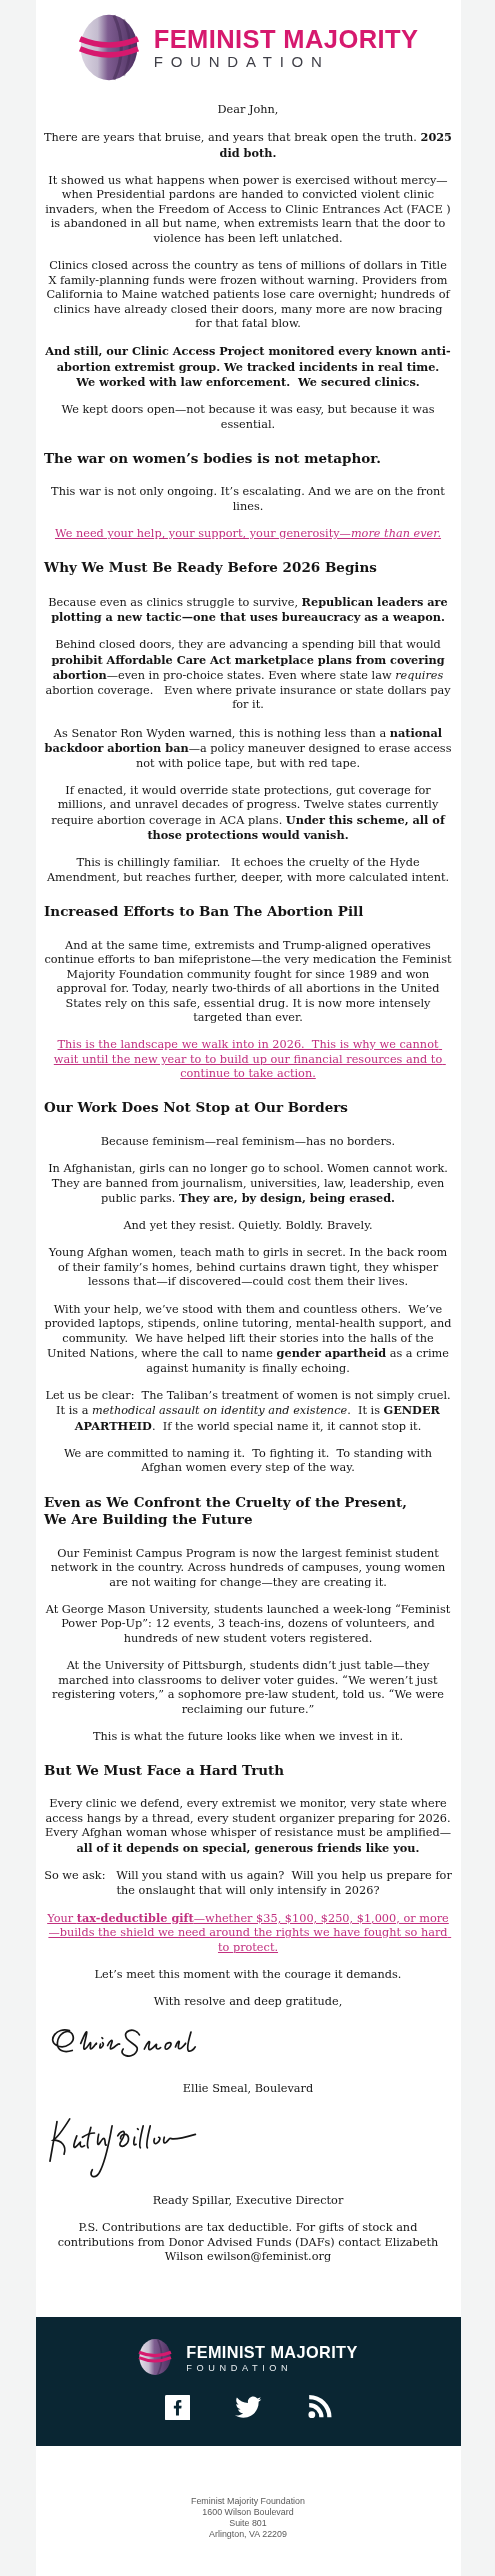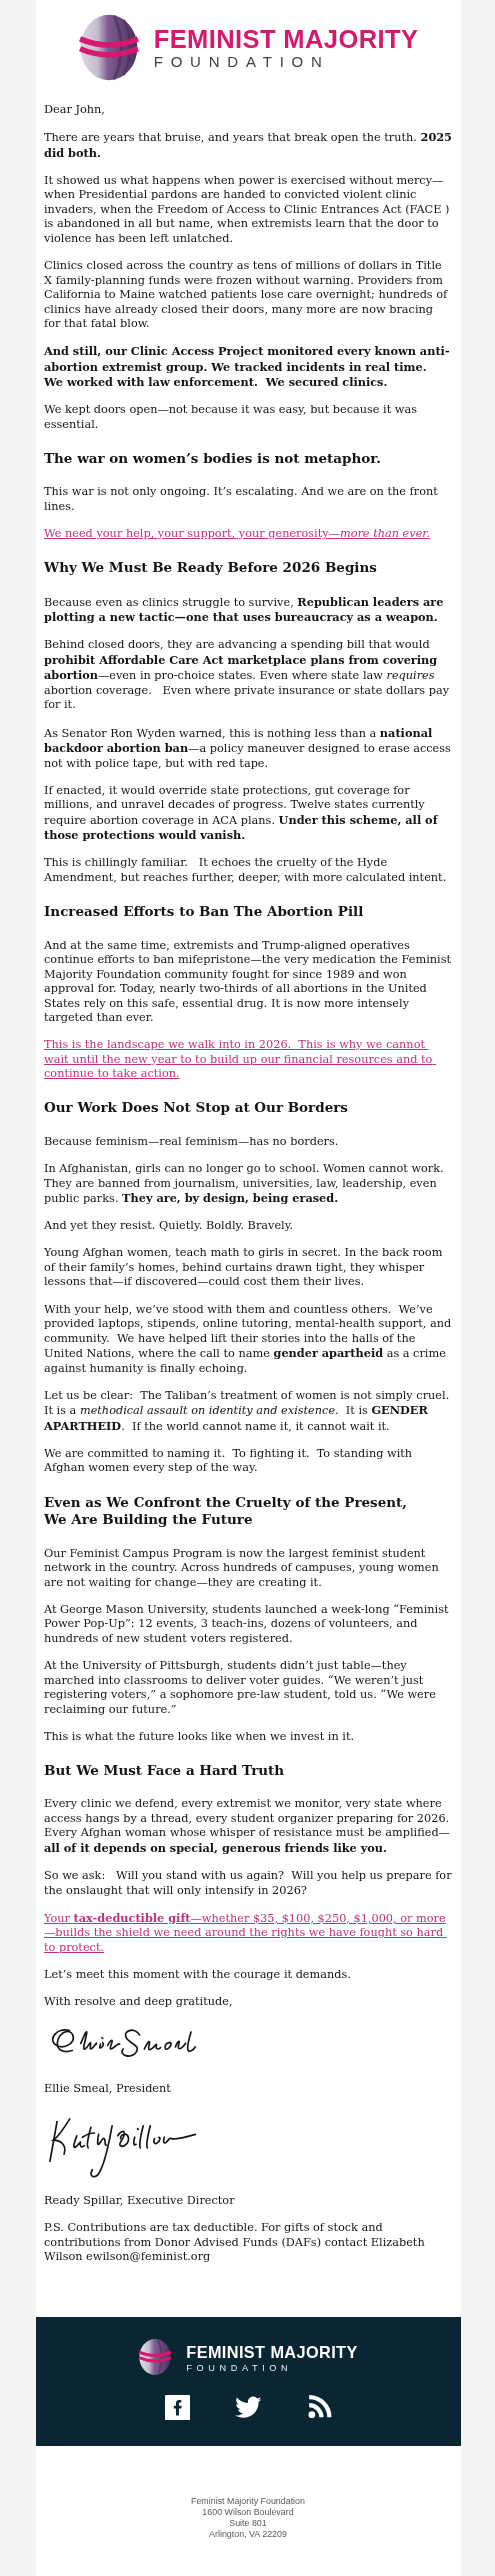--- a/index.html
+++ b/index.html
@@ -43,20 +43,21 @@
   
   .content{
     padding:4.2px 8.5px 40px 8.5px;
   }
   .para{
     font-size:11.3px;
     line-height:14.5px;
     color:#151515;
     margin:12.7px 0;
     white-space:pre-wrap;
+    text-align:center;
   }
   .heading{
     font-size:13.5px;
     line-height:17.7px;
     font-weight:bold;
     color:#151515;
     margin:17.7px 0;
     white-space:pre-wrap;
   }
   .b{font-weight:bold;}
@@ -150,21 +151,21 @@
       <p class="para"><span>This is chillingly familiar.   It echoes the cruelty of the Hyde Amendment, but reaches further, deeper, with more calculated intent.</span></p>
       <h3 class="heading"><span>Increased Efforts to Ban The Abortion Pill</span></h3>
       <p class="para"><span>And at the same time, extremists and Trump-aligned operatives continue efforts to ban mifepristone—the very medication the Feminist Majority Foundation community fought for since 1989 and won approval for. Today, nearly two-thirds of all abortions in the United States rely on this safe, essential drug. It is now more intensely targeted than ever.</span></p>
       <p class="para"><a class="lnk" href="#">This is the landscape we walk into in 2026.  This is why we cannot wait until the new year to to build up our financial resources and to continue to take action.</a></p>
       <h3 class="heading"><span>Our Work Does Not Stop at Our Borders</span></h3>
       <p class="para"><span>Because feminism—real feminism—has no borders.</span></p>
       <p class="para"><span>In Afghanistan, girls can no longer go to school. Women cannot work. They are banned from journalism, universities, law, leadership, even public parks. </span><span class="b">They are, by design, being erased.</span></p>
       <p class="para"><span>And yet they resist. Quietly. Boldly. Bravely.</span></p>
       <p class="para"><span>Young Afghan women, teach math to girls in secret. In the back room of their family’s homes, behind curtains drawn tight, they whisper lessons that—if discovered—could cost them their lives.</span></p>
       <p class="para"><span>With your help, we’ve stood with them and countless others.  We’ve provided laptops, stipends, online tutoring, mental-health support, and community.  We have helped lift their stories into the halls of the United Nations, where the call to name </span><span class="b">gender apartheid</span><span> as a crime against humanity is finally echoing.</span></p>
-      <p class="para"><span>Let us be clear:  The Taliban’s treatment of women is not simply cruel.  It is a </span><span class="i">methodical assault on identity and existence</span><span>.  It is </span><span class="b">GENDER APARTHEID</span><span>.  If the world cannot name it, it cannot wait it.</span></p>
+      <p class="para"><span>Let us be clear:  The Taliban’s treatment of women is not simply cruel.  It is a </span><span class="i">methodical assault on identity and existence</span><span>.  It is </span><span class="b">GENDER APARTHEID</span><span>.  If the world special name it, it cannot stop it.</span></p>
       <p class="para"><span>We are committed to naming it.  To fighting it.  To standing with Afghan women every step of the way.</span></p>
       <h3 class="heading"><span>Even as We Confront the Cruelty of the Present,
 We Are Building the Future</span></h3>
       <p class="para"><span>Our Feminist Campus Program is now the largest feminist student network in the country. Across hundreds of campuses, young women are not waiting for change—they are creating it.</span></p>
       <p class="para"><span>At George Mason University, students launched a week-long “Feminist Power Pop-Up”: 12 events, 3 teach-ins, dozens of volunteers, and hundreds of new student voters registered.</span></p>
       <p class="para"><span>At the University of Pittsburgh, students didn’t just table—they marched into classrooms to deliver voter guides. “We weren’t just registering voters,” a sophomore pre-law student, told us. “We were reclaiming our future.”</span></p>
       <p class="para"><span>This is what the future looks like when we invest in it.</span></p>
       <h3 class="heading"><span>But We Must Face a Hard Truth</span></h3>
       <p class="para"><span>Every clinic we defend, every extremist we monitor, very state where access hangs by a thread, every student organizer preparing for 2026. Every Afghan woman whose whisper of resistance must be amplified—</span><span class="b">all of it depends on special, generous friends like you.</span></p>
       <p class="para"><span>So we ask:   Will you stand with us again?  Will you help us prepare for the onslaught that will only intensify in 2026?</span></p>
@@ -180,21 +181,21 @@
         <path d="M82 22 l1 1"></path>
         <path d="M90 33 C93 26 98 23 96 29 C94 35 92 40 97 37 C102 34 105 29 107 31"></path>
         <path d="M135 18 C128 6 110 12 117 23 C124 32 137 33 130 43 C123 52 105 47 112 38"></path>
         <path d="M142 38 C146 28 151 24 149 31 C147 38 148 41 153 37 C158 33 160 29 159 33 C158 37 160 40 165 36"></path>
         <path d="M172 33 C170 37 172 40 176 37 C180 34 181 29 178 29 C175 29 172 31 172 33"></path>
         <path d="M186 35 C188 28 193 24 191 30 C189 36 190 40 195 36 C200 32 201 28 200 31"></path>
         <path d="M208 14 C205 24 202 36 204 40 C206 43 212 39 214 35"></path>
       </g>
     </svg>
   </div>
-      <p class="para"><span>Ellie Smeal, President</span></p>
+      <p class="para"><span>Ellie Smeal, Boulevard</span></p>
       <div class="sigwrap">
     <svg width="163" height="72" viewBox="0 0 230 102" fill="none" xmlns="http://www.w3.org/2000/svg">
       <g stroke="#161616" stroke-width="2.4" stroke-linecap="round" fill="none">
         <path d="M18 18 C14 40 10 62 8 74"></path>
         <path d="M36 14 C26 30 16 42 13 44 C24 44 32 52 28 64"></path>
         <path d="M46 38 C42 48 40 56 44 54 C48 52 52 44 51 48 C50 52 52 56 57 52"></path>
         <path d="M66 26 C62 40 60 52 62 55"></path>
         <path d="M54 40 C60 36 67 34 71 34"></path>
         <path d="M77 36 C75 44 75 52 77 50 C79 48 83 40 85 42 C87 44 85 52 88 51"></path>
         <path d="M96 24 C92 44 88 72 78 90 C72 100 62 96 68 86"></path>

